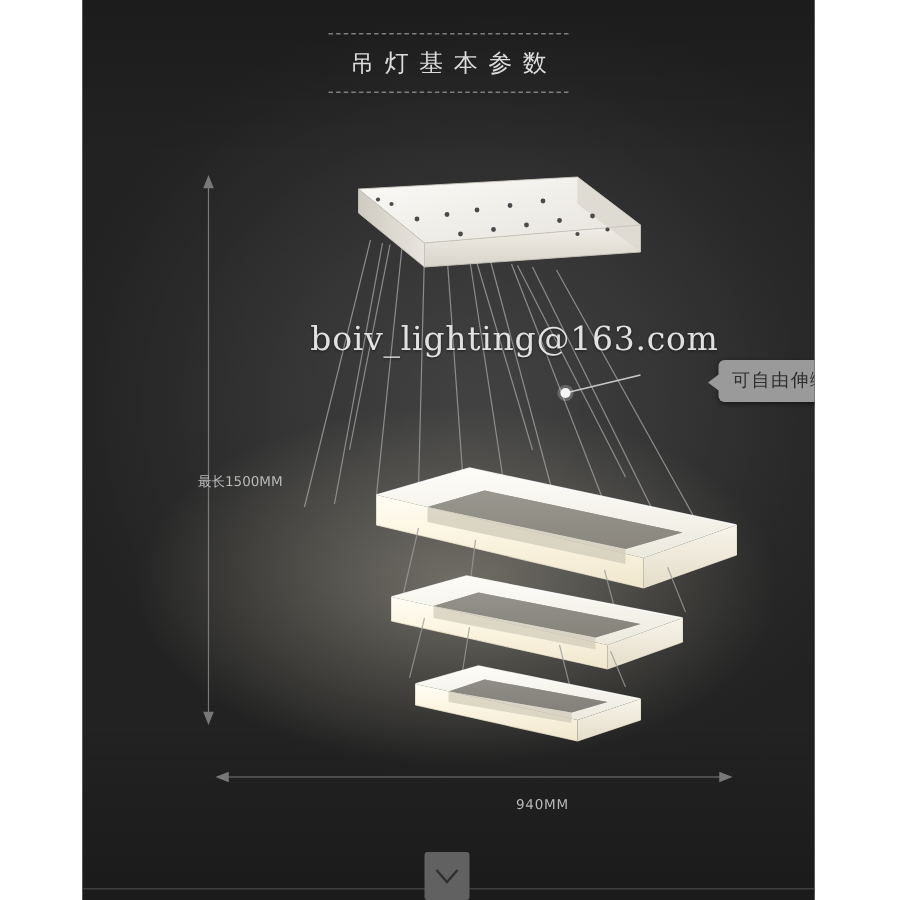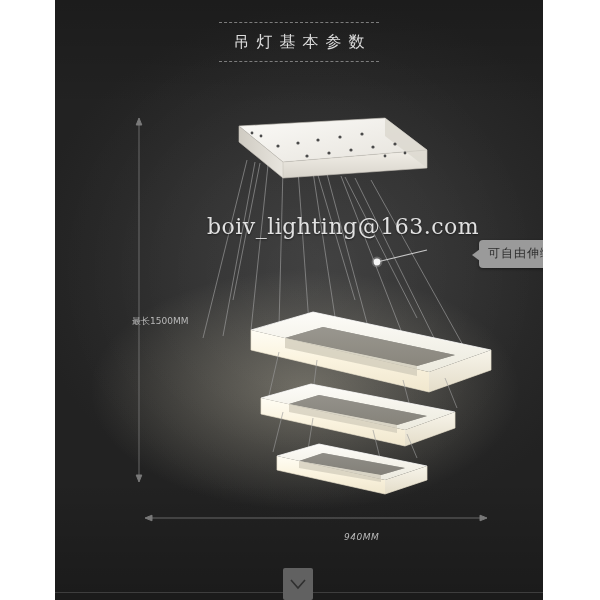--- a/index.html
+++ b/index.html
@@ -95,21 +95,20 @@
   #dim-height-label {
     left: 77px;
     top: 292px;
     letter-spacing: 0px;
     margin-top: 23px;
   }
   #dim-width-label {
     left: 289px;
     top: 532px;
     letter-spacing: .5px;
-    font-style: italic;
   }
 
   
   #watermark {
     position: absolute;
     left: 0;
     top: 214px;
     width: 100%;
     text-align: center;
     z-index: 7;

